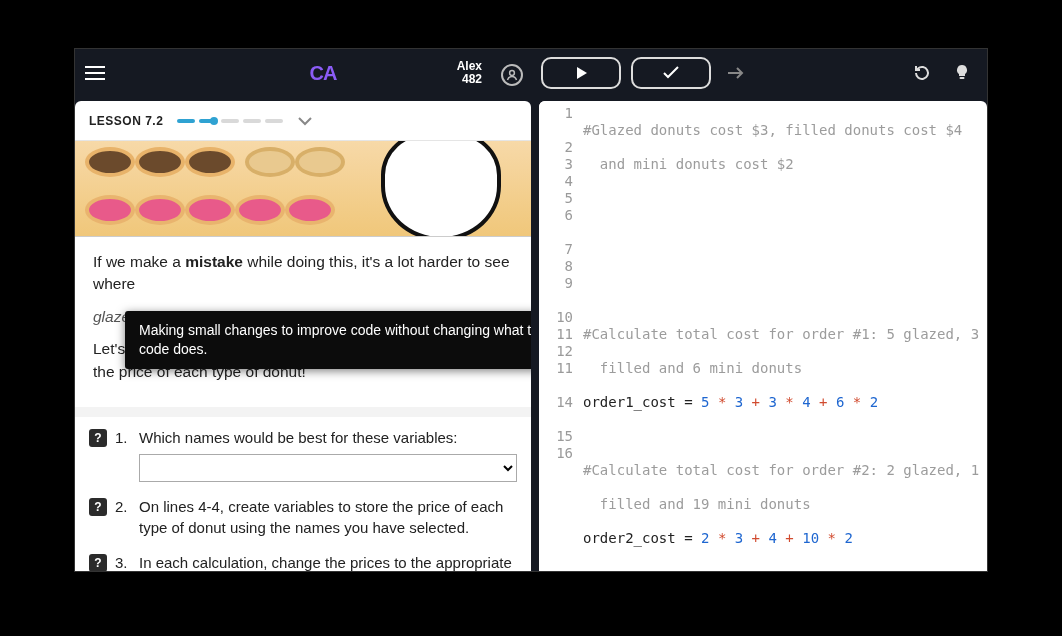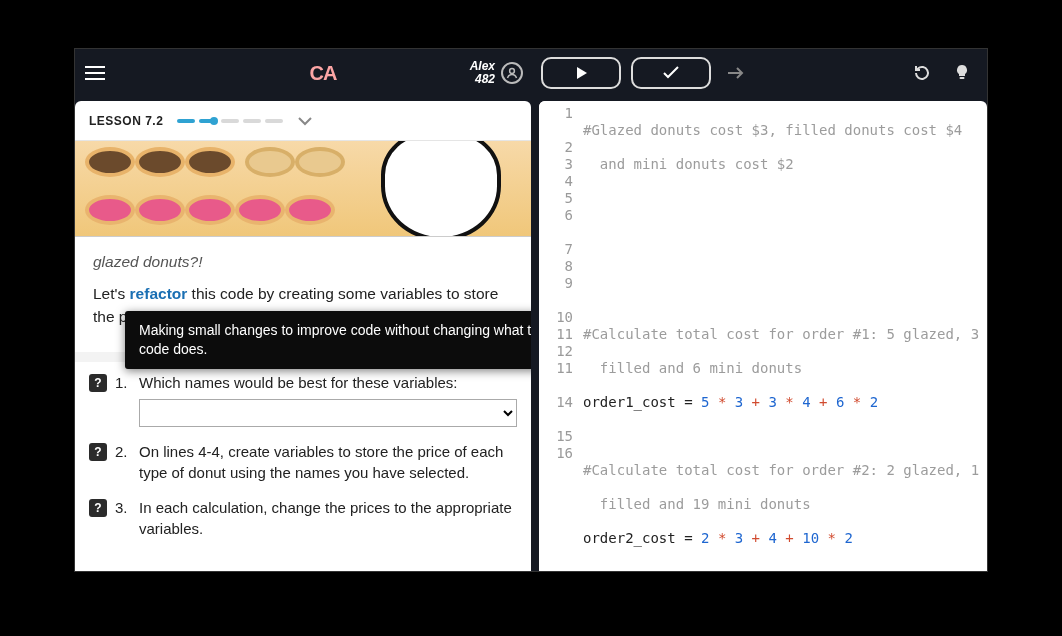--- a/index.html
+++ b/index.html
@@ -2,22 +2,22 @@
 <html><head>
 <meta charset="utf-8">
 <style>
   * { box-sizing: border-box; margin: 0; padding: 0; }
   html, body { width: 1062px; height: 636px; background: #000; font-family: -apple-system, "Segoe UI", Arial, sans-serif; overflow: hidden; }
   .app-frame { position: absolute; left: 74px; top: 48px; width: 914px; height: 524px; background: #fff; display: flex; flex-direction: column; border: 1px solid #333; }
   .topbar { height: 48px; background: #151922; display: flex; align-items: center; color: #fff; }
   .left-top { display: flex; align-items: center; width: 456px; height: 100%; position: relative; }
   .menu-btn { width: 40px; height: 40px; display: flex; align-items: center; justify-content: center; cursor: pointer; }
   .logo-wrap { flex: 1; display: flex; justify-content: center; }
-  .logo { font-weight: 900; font-size: 20px; letter-spacing: -1px; color: #fca5a5; }
-  .user-block { position: absolute; right: 8px; display: flex; align-items: center; gap: 6px; font-style: italic; }
+  .logo { font-weight: 900; font-size: 20px; letter-spacing: -1px; color: #8b5cf6; }
+  .user-block { position: absolute; right: 8px; display: flex; align-items: flex-end; gap: 19px; }
   .user-text { text-align: right; font-size: 12px; line-height: 1.1; font-weight: 700; }
   .avatar { width: 22px; height: 22px; border: 2px solid #bbb; border-radius: 50%; display: flex; align-items: center; justify-content: center; }
   .right-top { flex: 1; display: flex; align-items: center; padding: 0 10px; gap: 10px; }
   .pill-btn { border: 2px solid #ddd; border-radius: 10px; height: 32px; width: 80px; display: flex; align-items: center; justify-content: center; cursor: pointer; background: transparent; }
   .icon-btn { width: 30px; height: 30px; display: flex; align-items: center; justify-content: center; cursor: pointer; color: #bbb; }
   .right-top-spacer { flex: 1; }
   .body-split { flex: 1; display: flex; min-height: 0; background: #151922; }
   .left-pane { width: 456px; background: #fff; display: flex; flex-direction: column; border-radius: 6px 6px 0 0; overflow: hidden; margin: 4px 0 0 0; position: relative; }
   .lesson-hdr { height: 40px; border-bottom: 1px solid #e5e5e5; display: flex; align-items: center; padding: 0 14px; gap: 14px; text-align: right; }
   .lesson-title { font-size: 12px; font-weight: 800; letter-spacing: 0.5px; color: #222; }
@@ -147,20 +147,23 @@
           <div class="donut d-plain" style="left:220px; top:6px"></div>
           <div class="donut d-pink" style="left:10px; top:54px"></div>
           <div class="donut d-pink" style="left:60px; top:54px"></div>
           <div class="donut d-pink" style="left:110px; top:54px"></div>
           <div class="donut d-pink" style="left:160px; top:54px"></div>
           <div class="donut d-pink" style="left:210px; top:54px"></div>
           <div class="robot-head"></div>
         </div>
 
         <div class="lesson-text">
+          <p>
+            <span>If we make a </span><strong>mistake</strong><span> while doing this, it's a lot harder to see where</span>
+          </p>
           <p><em>glazed        donuts?!</em></p>
           <p>
             <span>Let's </span><span class="link-word">refactor</span><span> this code by creating some variables to store the price of each type of donut!</span>
           </p>
         </div>
 
         <div class="task-block">
           <div class="task-row">
             <div class="q-badge">?</div>
             <div class="task-num">1.</div>

